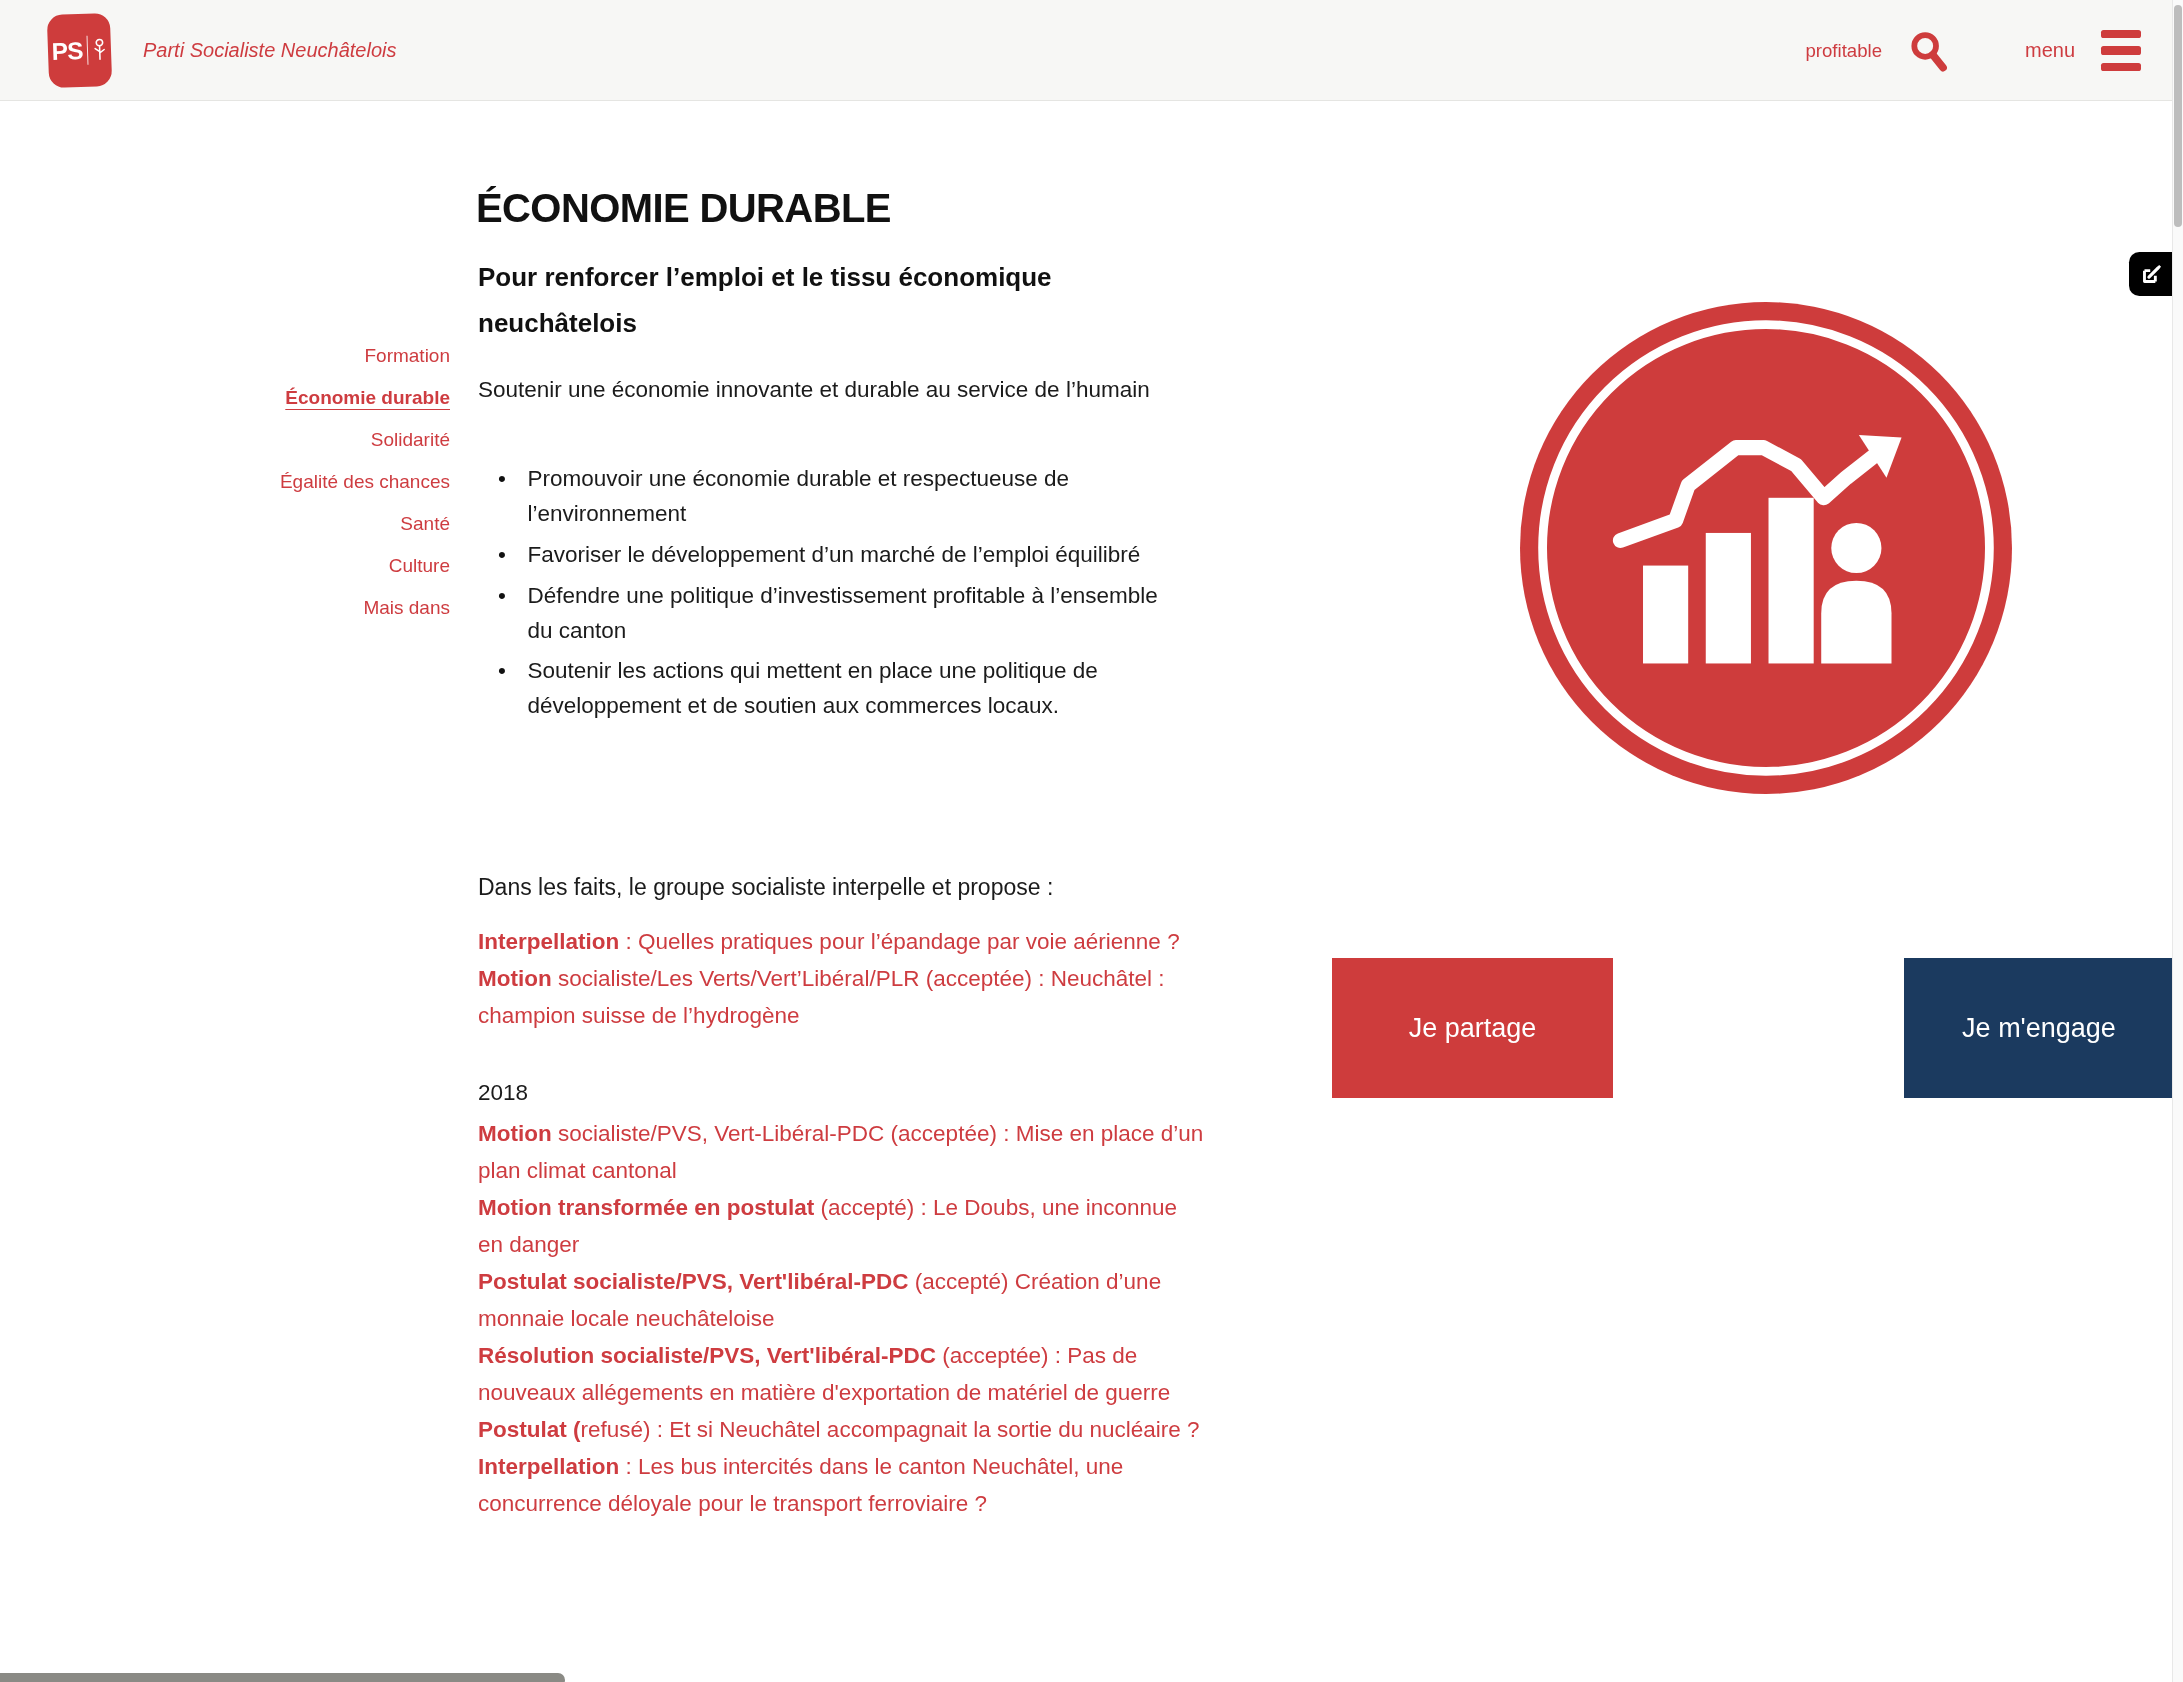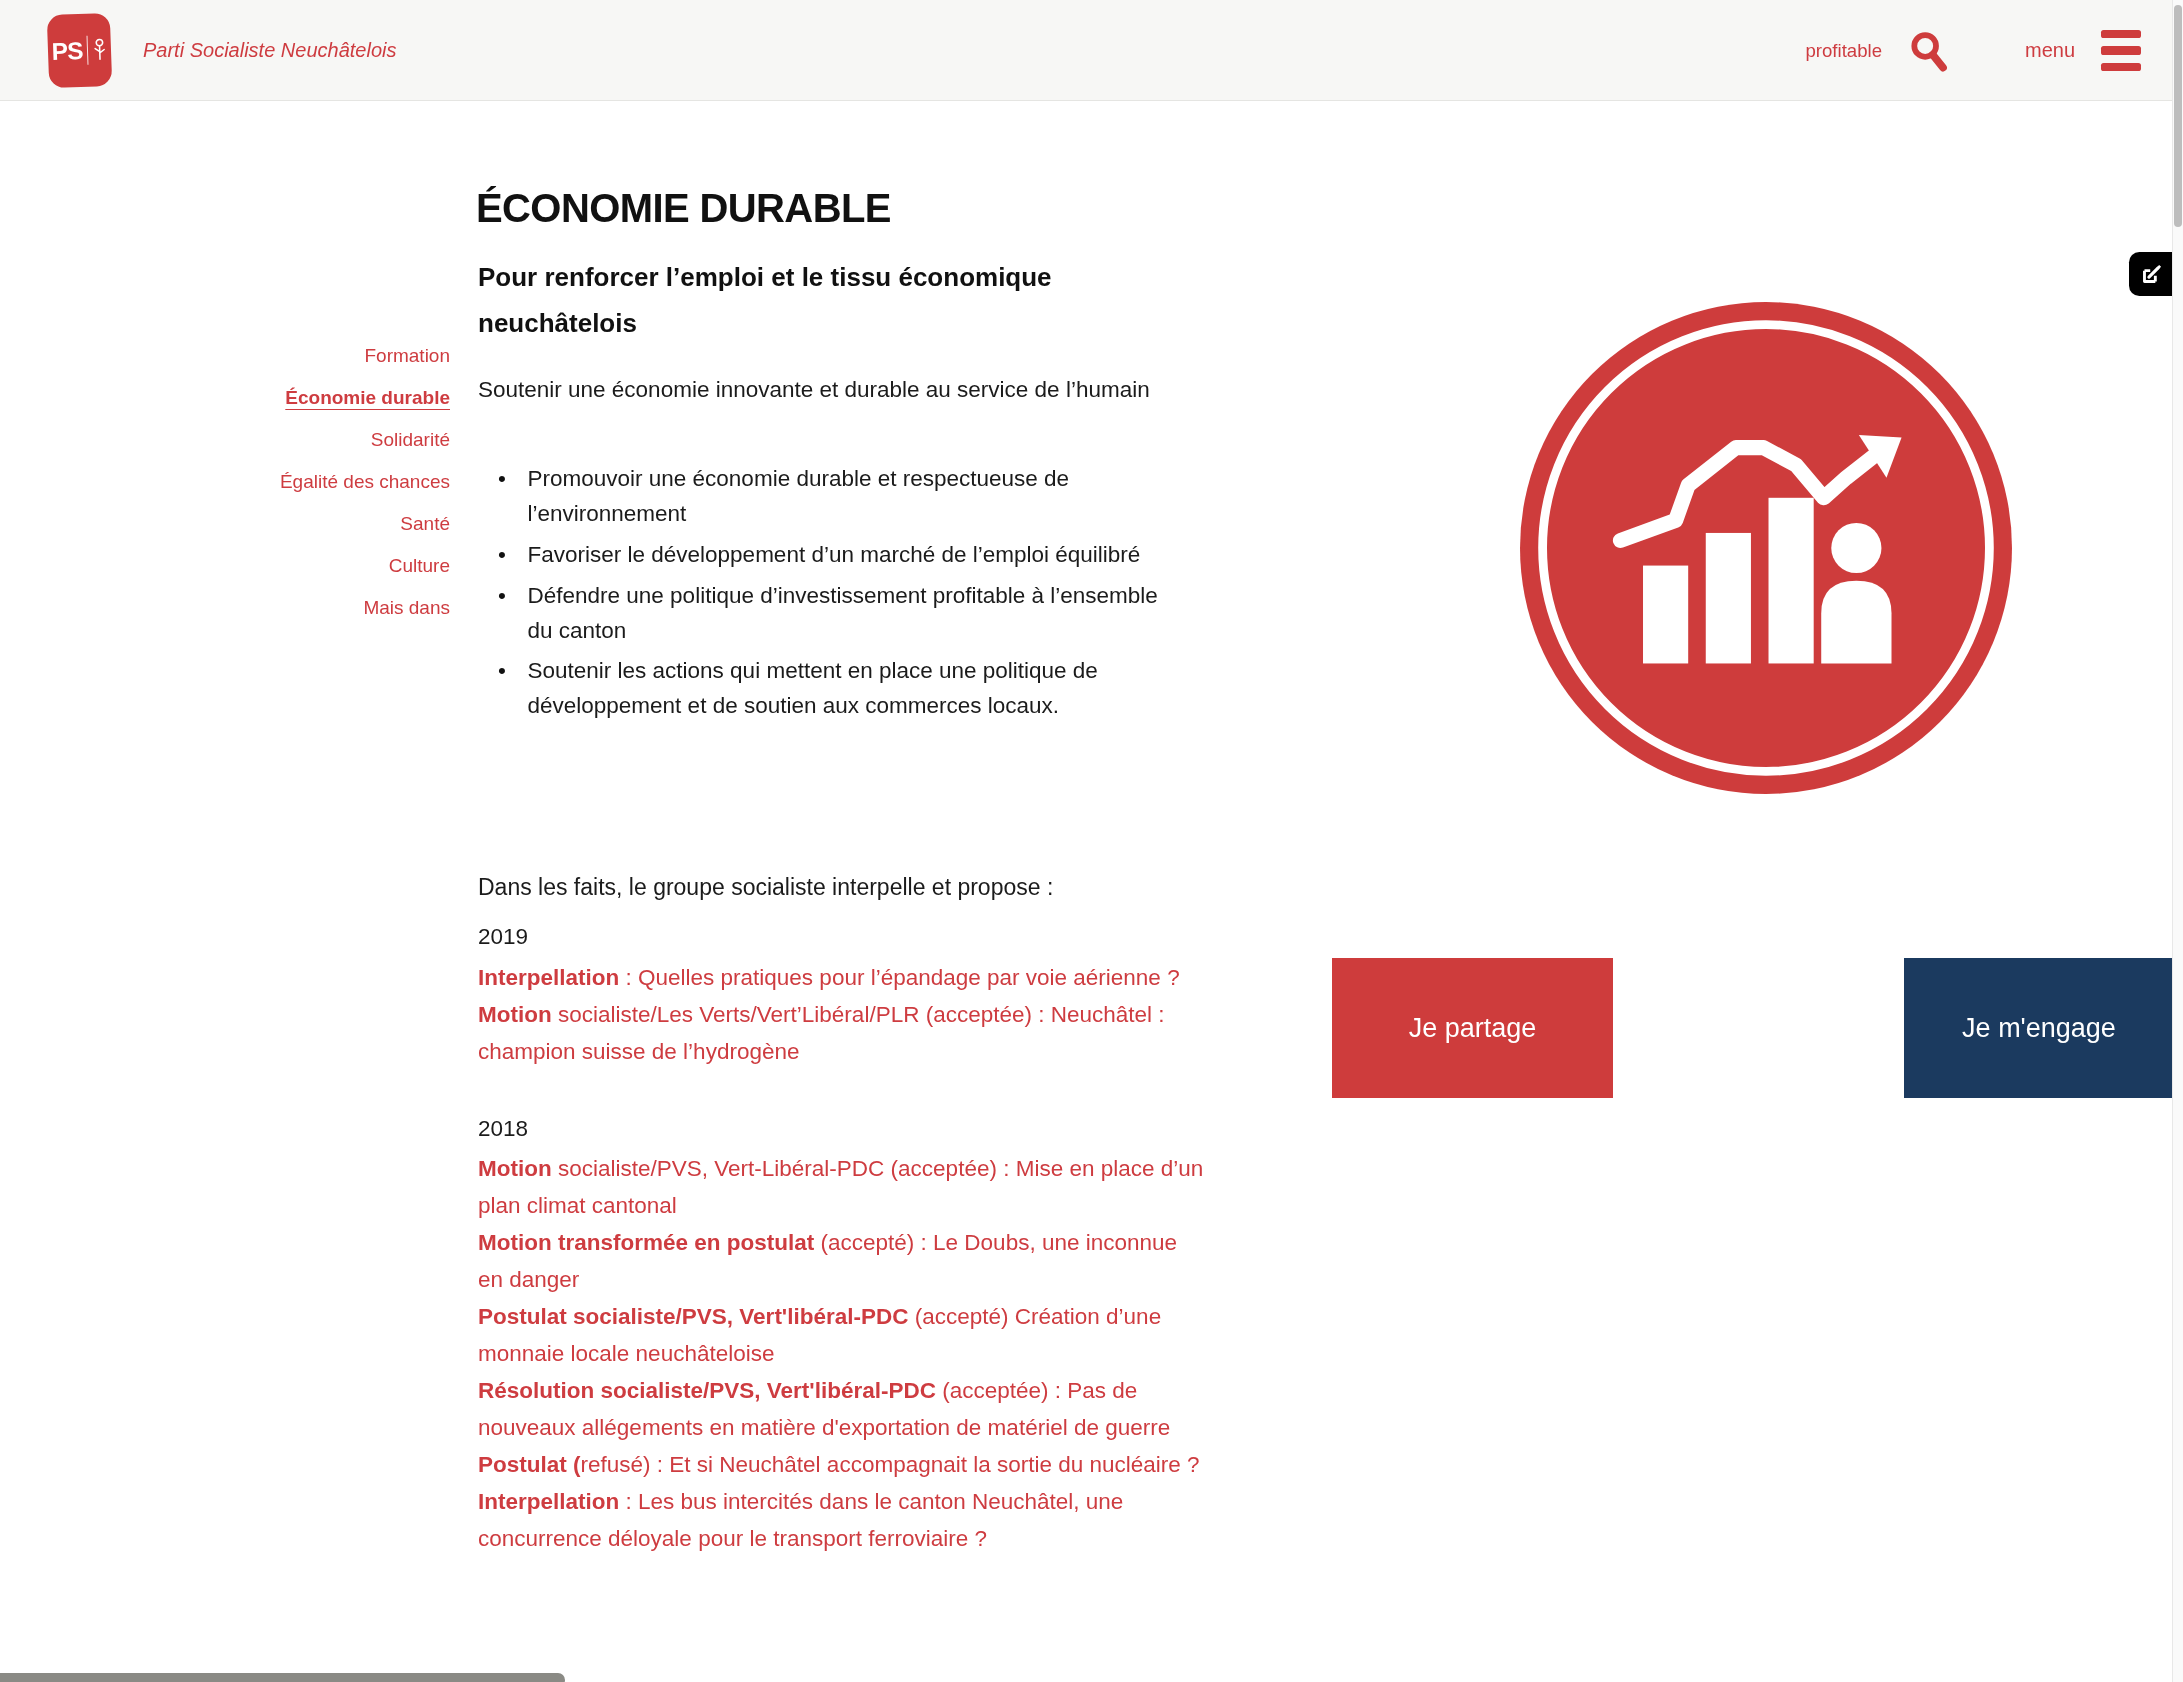--- a/index.html
+++ b/index.html
@@ -110,21 +110,20 @@
   <h2 class="subtitle">Pour renforcer l’emploi et le tissu économique neuchâtelois</h2>
   <p class="intro">Soutenir une économie innovante et durable au service de l’humain</p>
   <ul class="bullets">
       <li>Promouvoir une économie durable et respectueuse de l’environnement</li>
       <li>Favoriser le développement d’un marché de l’emploi équilibré</li>
       <li>Défendre une politique d’investissement profitable à l’ensemble du canton</li>
       <li>Soutenir les actions qui mettent en place une politique de développement et de soutien aux commerces locaux.</li>
     </ul>
   <p class="leadin">Dans les faits, le groupe socialiste interpelle et propose :</p>
   <div class="proposals">
-      <div class="year">2019</div>
       <div class="entries">
         <p class="entry"><strong>Interpellation</strong><span> : Quelles pratiques pour l’épandage par voie aérienne ?</span></p>
         <p class="entry"><strong>Motion</strong><span> socialiste/Les Verts/Vert’Libéral/PLR (acceptée) :  Neuchâtel : champion suisse de l’hydrogène</span></p>
       </div>
       <div class="year" style="margin-top: 45px;">2018</div>
       <div class="entries">
         <p class="entry"><strong>Motion</strong><span> socialiste/PVS, Vert-Libéral-PDC (acceptée) : Mise en place d’un plan climat cantonal</span></p>
         <p class="entry"><strong>Motion transformée en postulat</strong><span> (accepté) : Le Doubs, une inconnue en danger</span></p>
         <p class="entry"><strong>Postulat socialiste/PVS, Vert'libéral-PDC</strong><span> (accepté) Création d’une monnaie locale neuchâteloise</span></p>
         <p class="entry"><strong>Résolution socialiste/PVS, Vert'libéral-PDC</strong><span> (acceptée) : Pas de nouveaux allégements en matière d'exportation de matériel de guerre</span></p>

